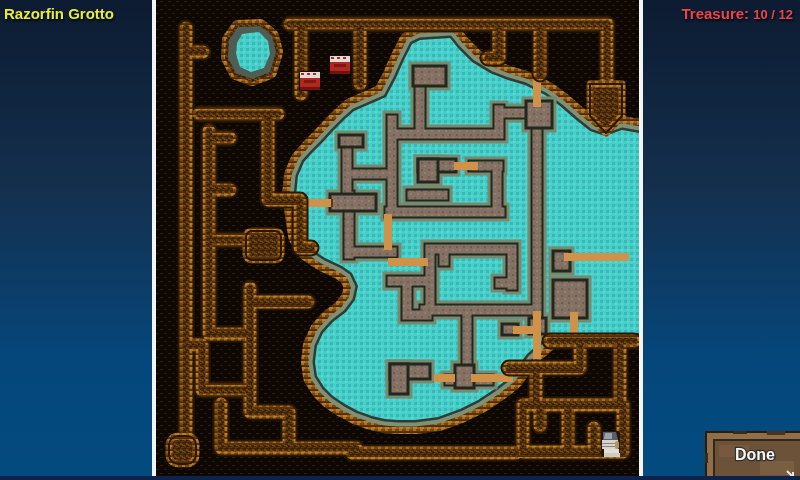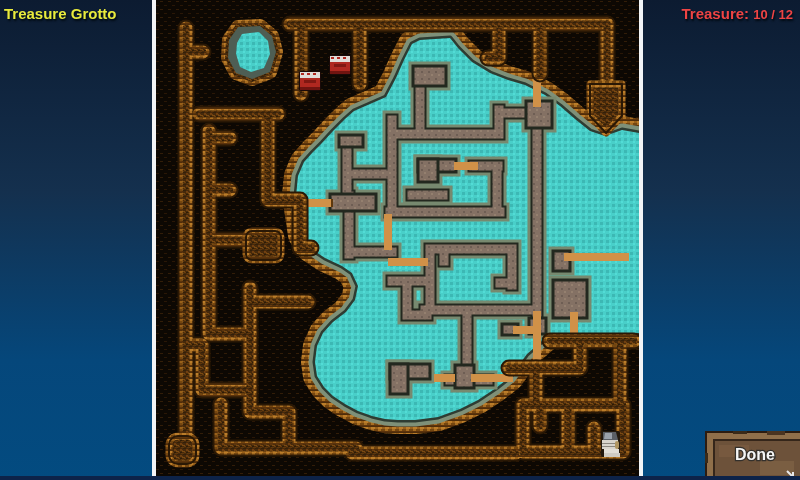--- a/index.html
+++ b/index.html
@@ -23,21 +23,21 @@
     position:absolute;left:152px;top:0;width:491px;height:477px;
   }
   #mapwrap .wline{position:absolute;top:0;bottom:0;width:4px;background:#f2f4f6;}
   #mapsvg{position:absolute;left:4px;top:0;}
   #done{
     position:absolute;left:705px;top:431px;width:95px;height:37px;
   }
 </style>
 </head>
 <body>
-<div id="title">Treasure Grotto</div>
+<div id="title">Razorfin Grotto</div>
 <div id="treasure">Treasure: <span style="font-size:13px">10 / 12</span></div>
 
 <div id="mapwrap">
   <div class="wline" style="left:0;"></div>
   <div class="wline" style="left:487px;"></div>
   <svg id="mapsvg" width="483" height="477" viewBox="156 0 483 477">
     <defs>
       <pattern id="pDots" width="8" height="8" patternUnits="userSpaceOnUse">
         <rect width="8" height="8" fill="#0d0803"></rect>
         <rect x="0" y="1" width="3" height="1" fill="#321d08"></rect>

